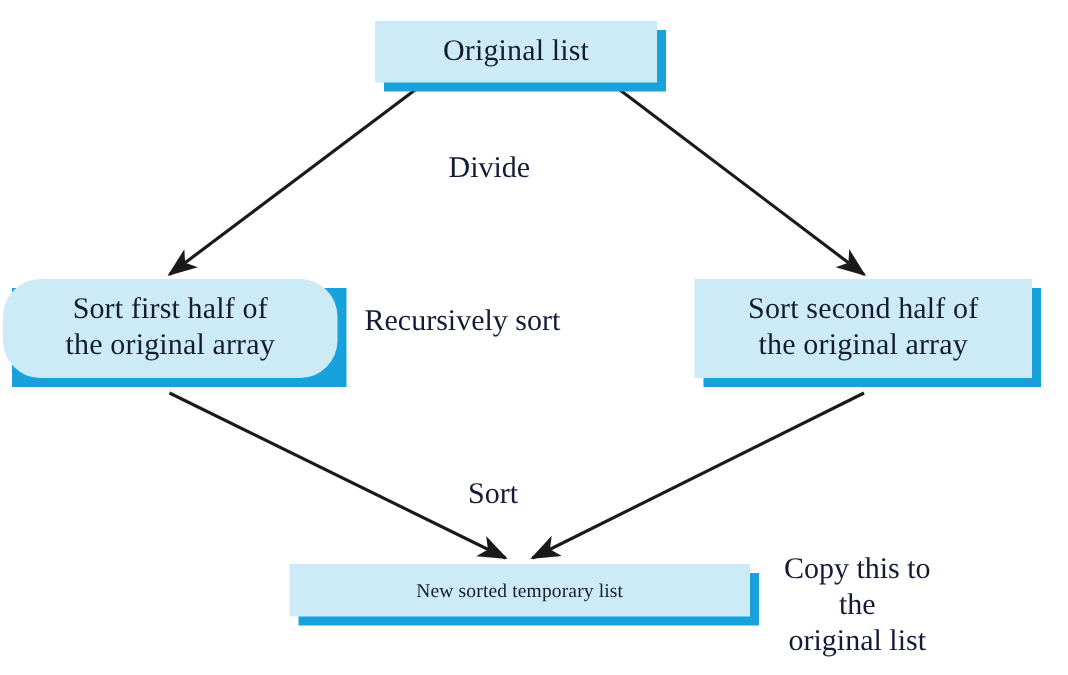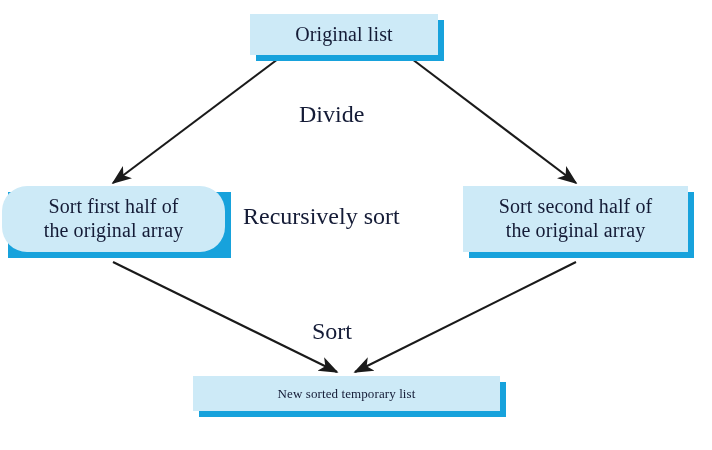--- a/index.html
+++ b/index.html
@@ -86,21 +86,21 @@
   }
   #shadow-new-sorted {
     left: 199px; top: 382px;
     width: 307px; height: 35px;
   }
 
   
   .caption {
     position: absolute;
     color: #141b36;
-    font-size: 24px;
+    font-size: 20px;
     line-height: 1.2;
     text-align: center;
     z-index: 4;
     white-space: pre-line;
   }
   #caption-divide          { left: 299px; top: 100px; }
   #caption-recursively     { left: 243px; top: 202px; }
   #caption-merge           { left: 312px; top: 317px; }
   #caption-copy            { left: 515px; top: 367px; text-align: center; }
 
@@ -157,14 +157,16 @@
 the original array</span>
   </div>
 
   <div class="node-box" id="box-new-sorted">
     <span class="node-label">New sorted temporary list</span>
   </div>
 
   <div class="caption" id="caption-divide">Divide</div>
   <div class="caption" id="caption-recursively">Recursively sort</div>
   <div class="caption" id="caption-merge">Sort</div>
+  <div class="caption" id="caption-copy">Copy this to the
+original list</div>
 
 </div>
 
 </body></html>

